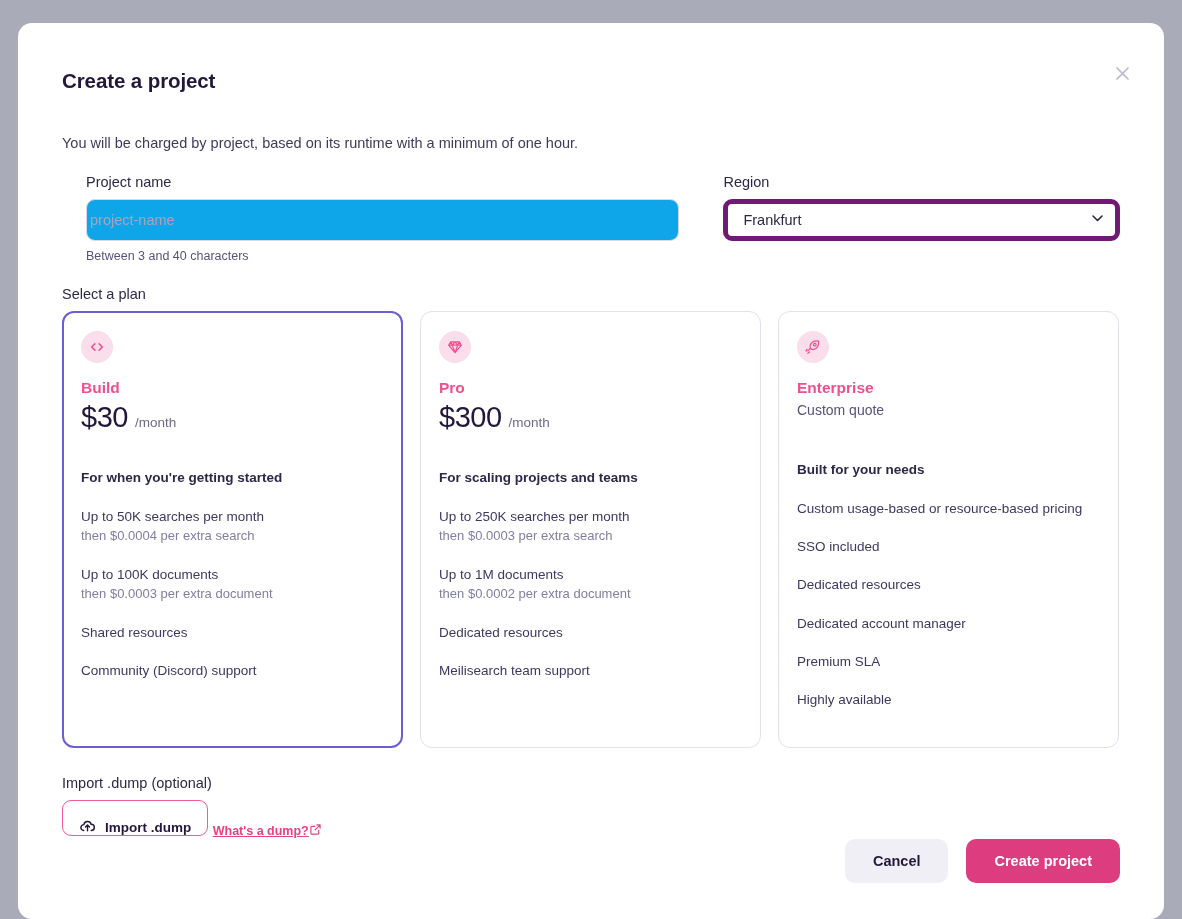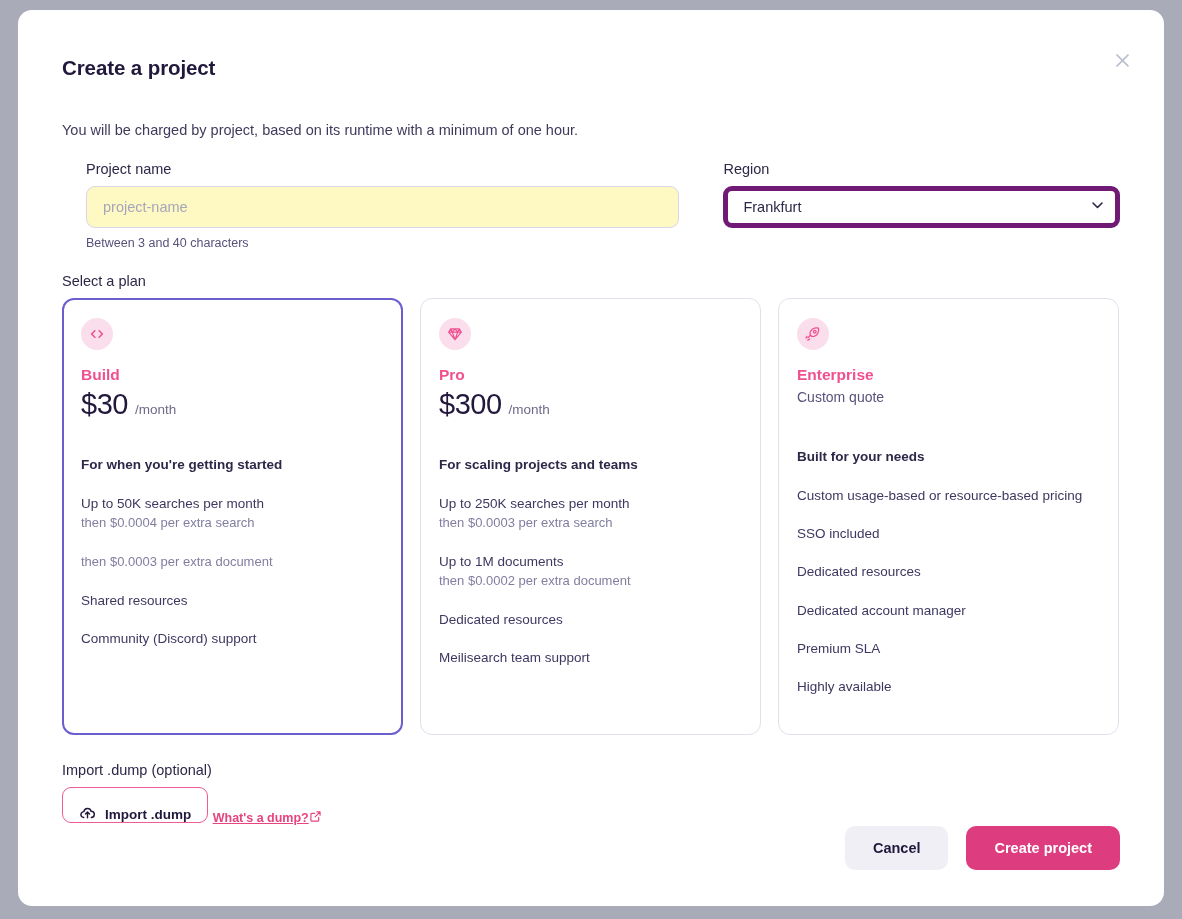--- a/index.html
+++ b/index.html
@@ -4,21 +4,21 @@
 <style>
   * { box-sizing: border-box; margin: 0; padding: 0; }
   html, body {
     width: 1182px; height: 919px;
     font-family: "Liberation Sans", sans-serif;
     background: #aaabb9;
     overflow: hidden;
   }
   .modal {
     position: absolute;
-    left: 18px; top: 10px;
+    left: 18px; top: 23px;
     width: 1146px; height: 896px;
     background: #ffffff;
     border-radius: 14px;
   }
   .close-btn {
     position: absolute; right: 26px; top: 34px;
     width: 32px; height: 32px;
     display: flex; align-items: center; justify-content: center;
     cursor: pointer; background: none; border: none;
     color: #b8b9cc;
@@ -36,21 +36,21 @@
   .form-row { display: flex; gap: 20px; margin-top: 23px; }
   .field { display: flex; flex-direction: column; margin-left: 24px; }
   .field.name { width: 621px; }
   .field.region { width: 415px; }
   .field-label {
     font-size: 14.5px; color: #2d2748; font-weight: 400;
     margin-bottom: 9px;
   }
   .text-input {
     height: 42px; border: 1px solid #d9d7e6; border-radius: 9px;
-    background: #fef9c3; padding: 0 16px;
+    background: #0ea5e9; padding: 0 3px;
     font-family: "Liberation Sans", sans-serif;
     font-size: 14.5px; color: #2d2748; width: 100%;
   }
   .text-input::placeholder { color: #a7a5ba; }
   .helper {
     margin-top: 8px; font-size: 12.5px; color: #57527a;
   }
   .select-wrap { position: relative; }
   .select-box {
     height: 42px; border: 5px solid #701a75; border-radius: 9px;
@@ -199,20 +199,21 @@
           <span class="price">$30</span>
           <span class="price-period">/month</span>
         </div>
         <div class="plan-tagline">For when you're getting started</div>
         <div class="features">
           <div class="feature">
             <div class="feature-main">Up to 50K searches per month</div>
             <div class="feature-sub">then $0.0004 per extra search</div>
           </div>
           <div class="feature">
+            <div class="feature-main">Up to 100K documents</div>
             <div class="feature-sub">then $0.0003 per extra document</div>
           </div>
           <div class="feature">
             <div class="feature-main">Shared resources</div>
           </div>
           <div class="feature">
             <div class="feature-main">Community (Discord) support</div>
           </div>
         </div>
       </div>

